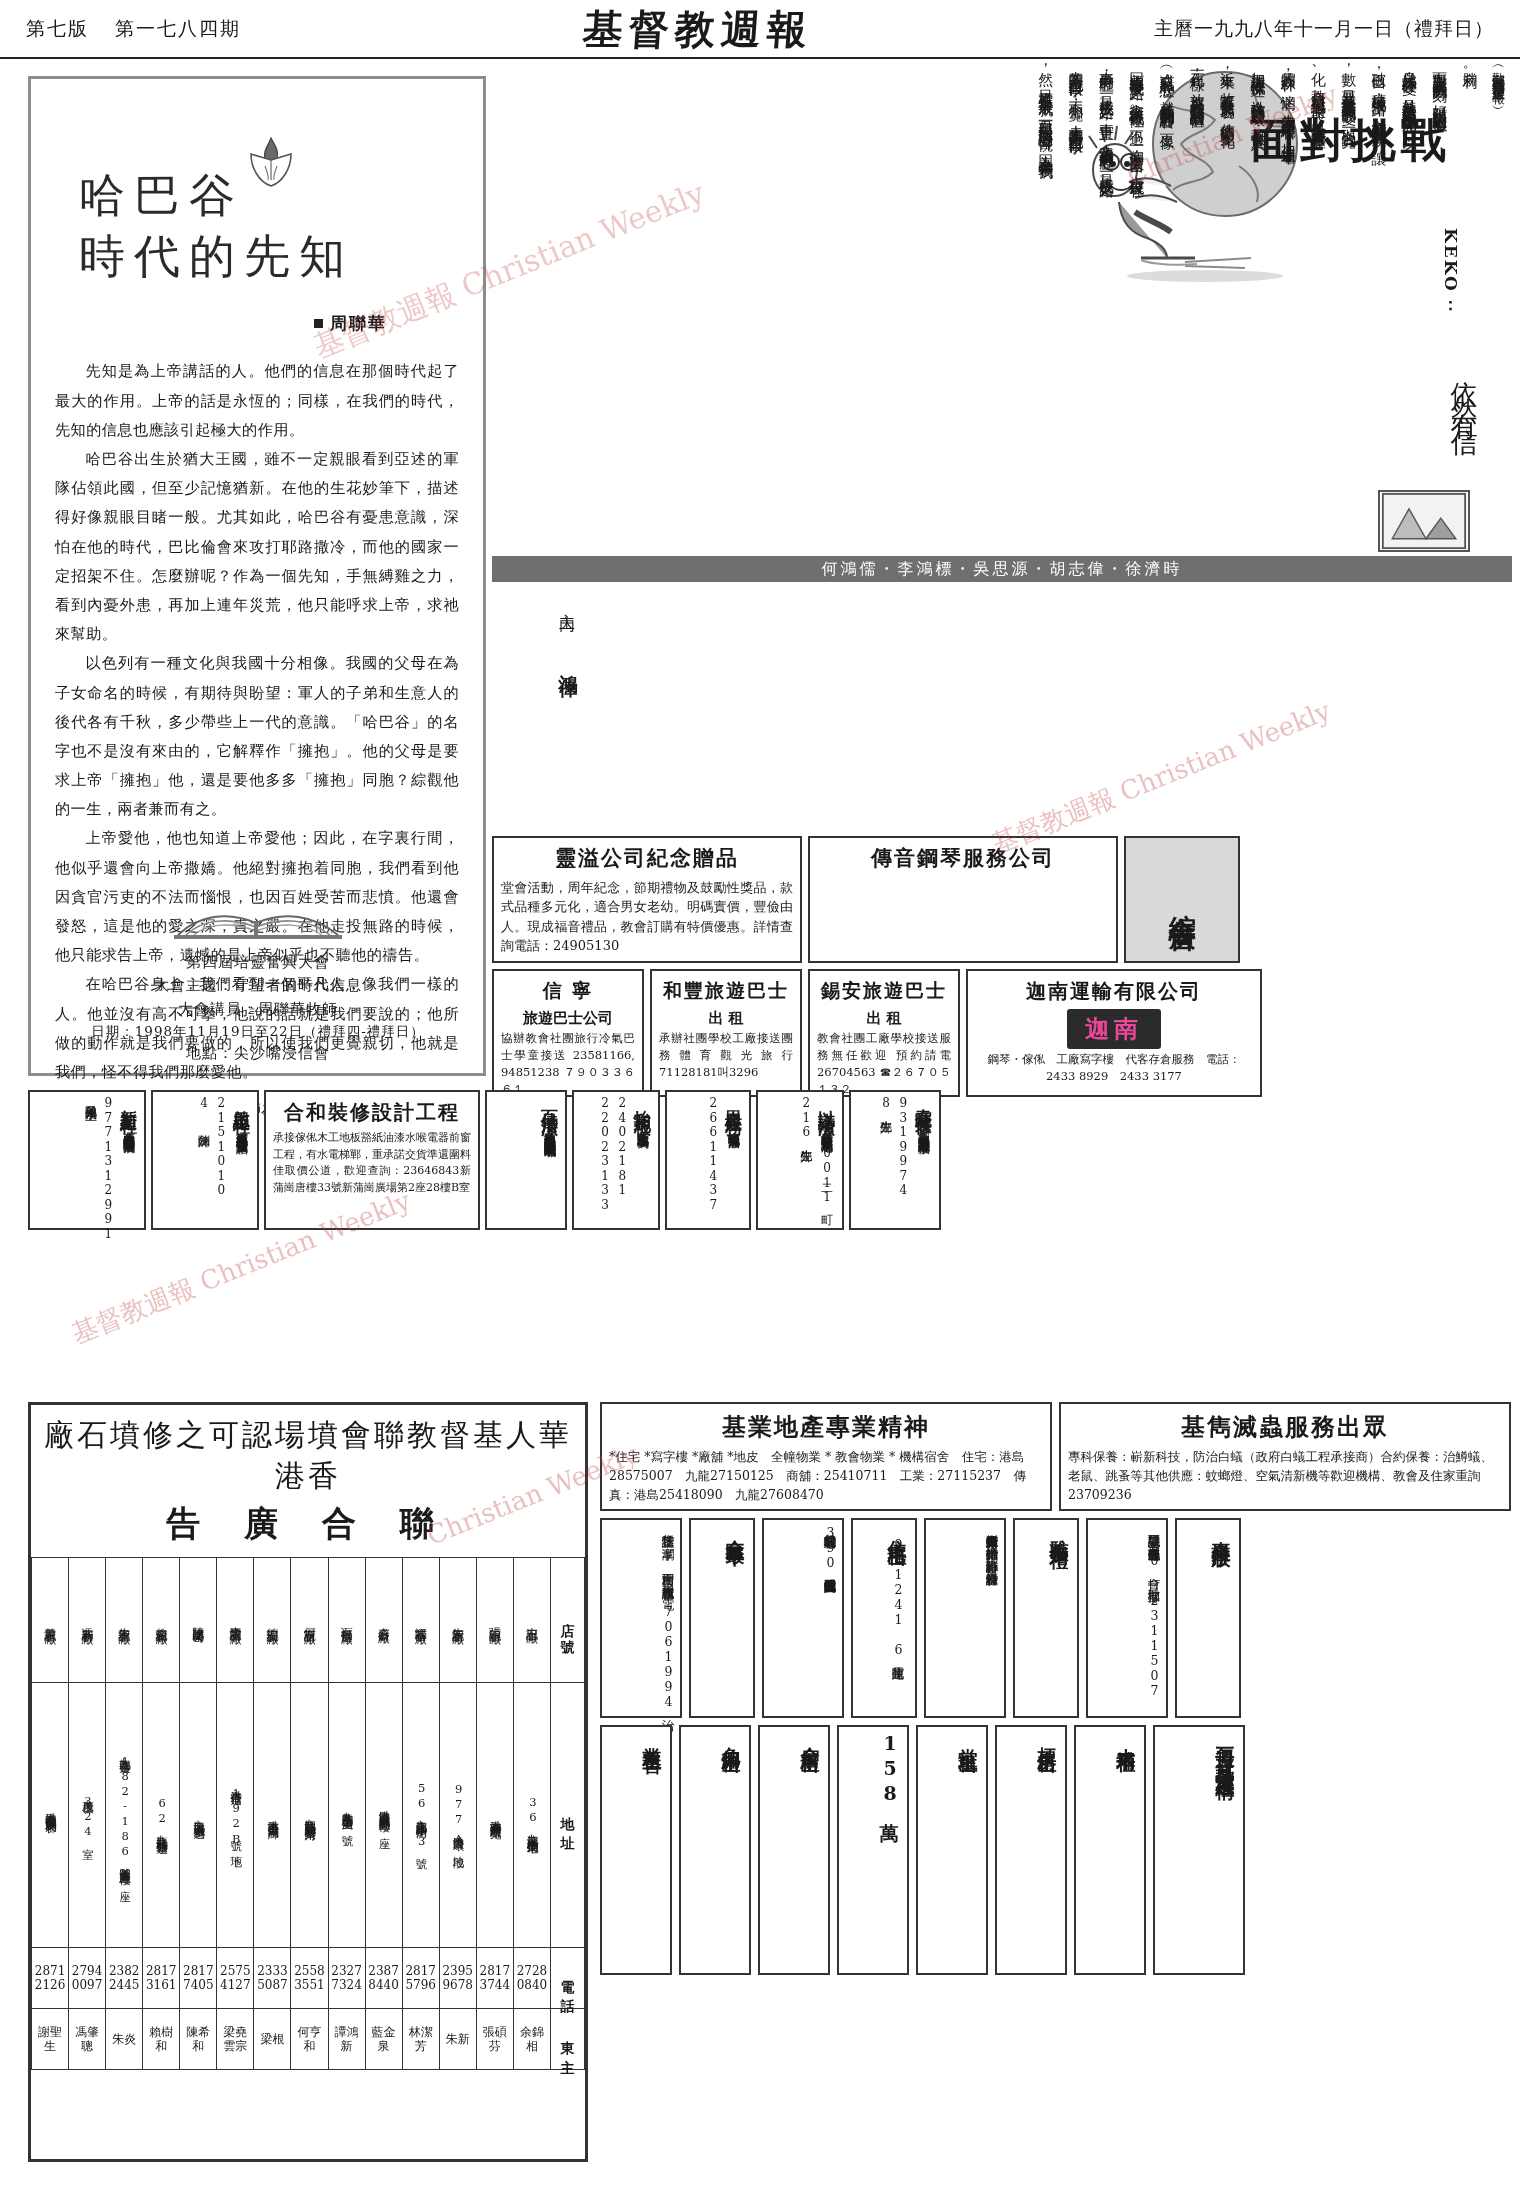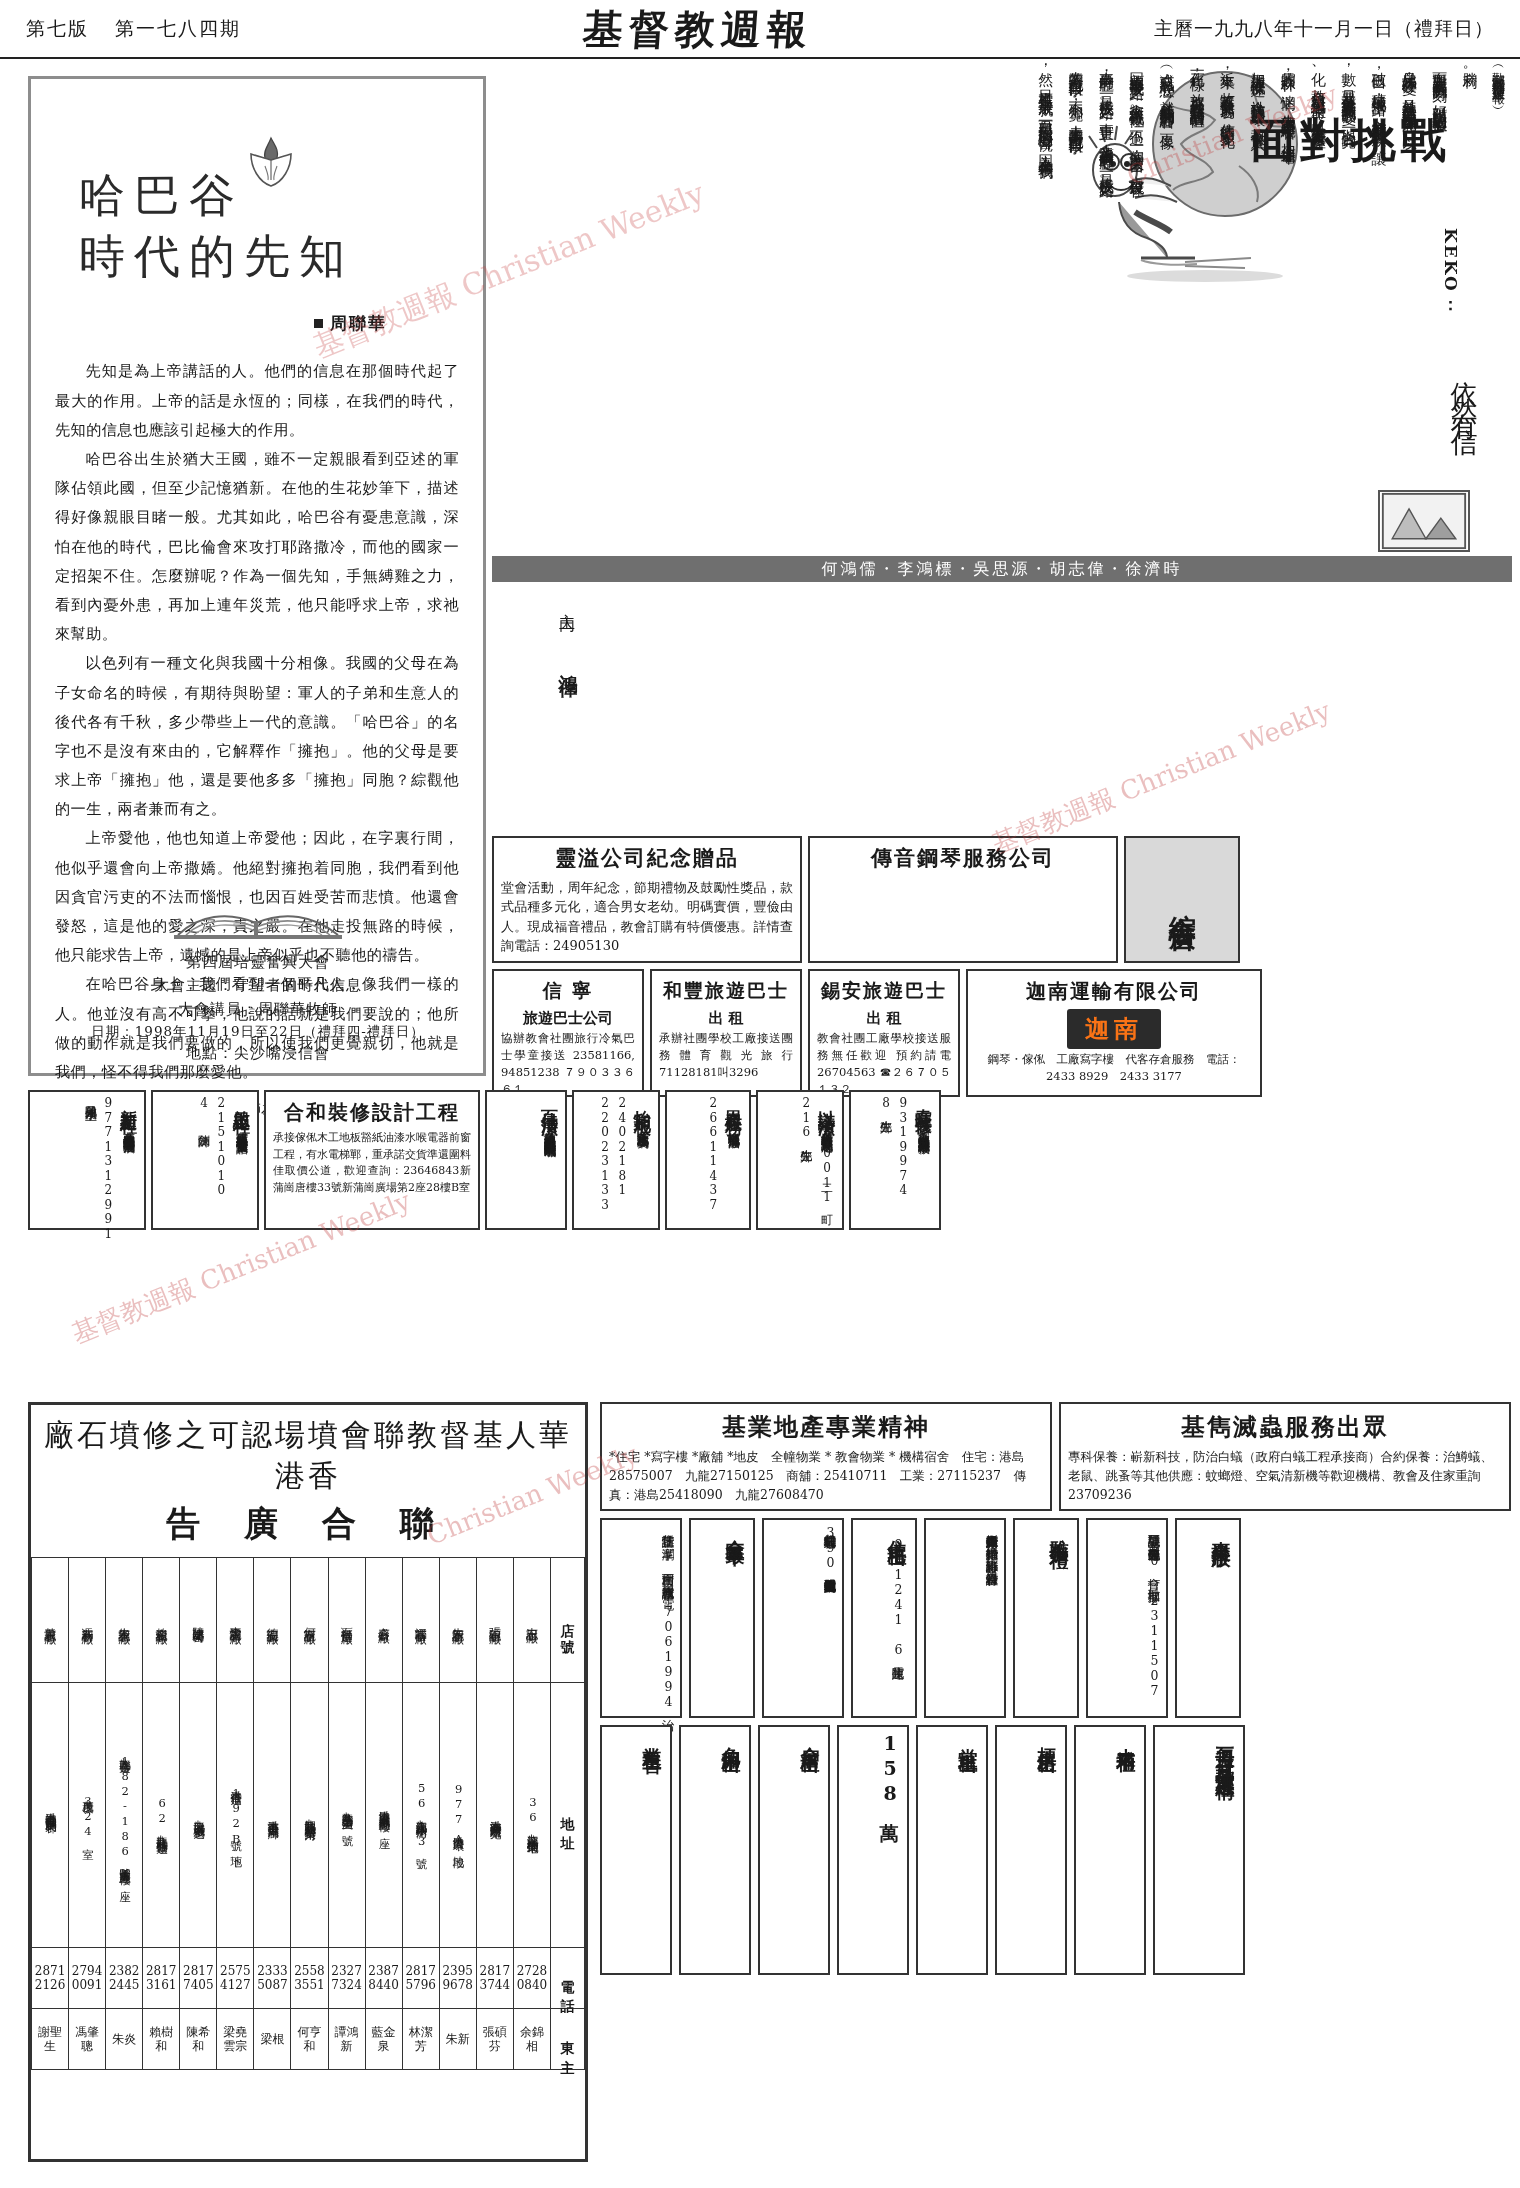--- a/index.html
+++ b/index.html
@@ -320,21 +320,21 @@
         <p style="font-size:11.5px;">承辦社團學校工廠接送團務體育觀光旅行 71128181叫3296</p>
       </div>
       <div class="ad" style="width:152px;">
         <h4 style="font-size:19px;">錫安旅遊巴士</h4>
         <div style="text-align:center;font-size:15px;font-weight:bold;">出 租</div>
         <p style="font-size:11.5px;">教會社團工廠學校接送服務無任歡迎 預約請電26704563 ☎２６７０５１３２</p>
       </div>
       <div class="ad" style="width:296px;">
         <h4 style="font-size:20px;">迦南運輸有限公司</h4>
         <div style="text-align:center;margin:2px 0;">
-          <span style="display:inline-block;background:#2b2b2b;color:#f97316;font-size:24px;font-weight:bold;padding:2px 18px;letter-spacing:5px;border-radius:3px;">迦南</span>
+          <span style="display:inline-block;background:#2b2b2b;color:#ec4899;font-size:24px;font-weight:bold;padding:2px 18px;letter-spacing:5px;border-radius:3px;">迦南</span>
         </div>
         <p style="font-size:11.5px;text-align:center;">鋼琴・傢俬　工廠寫字樓　代客存倉服務　電話：2433 8929　2433 3177</p>
       </div>
     </div>
   </div>
 
   <div class="small-row" style="top:1090px;">
     <div class="sm-ad" style="width:118px;">
       <span class="h">新新工程</span>
       <span>或內公各承接電鍍水電工油漆喉管雲石批蕩圍欄 9771312991陳弟兄口水主便水</span>
@@ -466,21 +466,21 @@
             </td>
             <td style="width: 34px;">
               <div class="vcell hd">地 址</div>
             </td>
           </tr>
           <tr>
             <td>
               <div class="phone">2871 2126</div>
             </td>
             <td>
-              <div class="phone">2794  0091</div>
+              <div class="phone">2794  0097</div>
             </td>
             <td>
               <div class="phone">2382  2445</div>
             </td>
             <td>
               <div class="phone">2817 3161</div>
             </td>
             <td>
               <div class="phone">2817 7405</div>
             </td>

